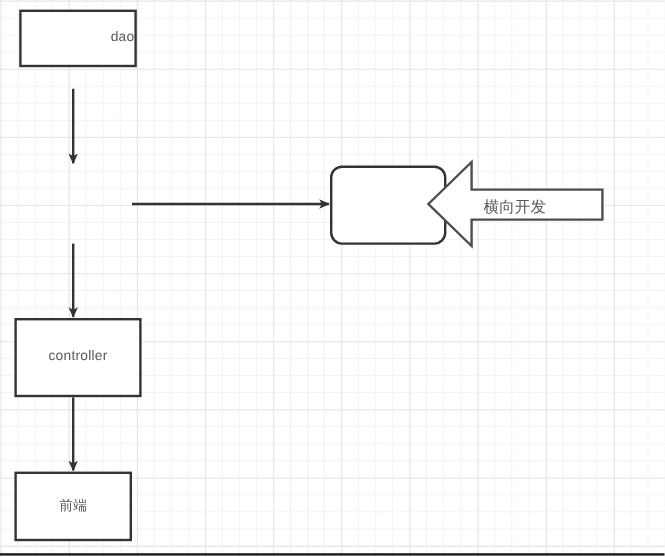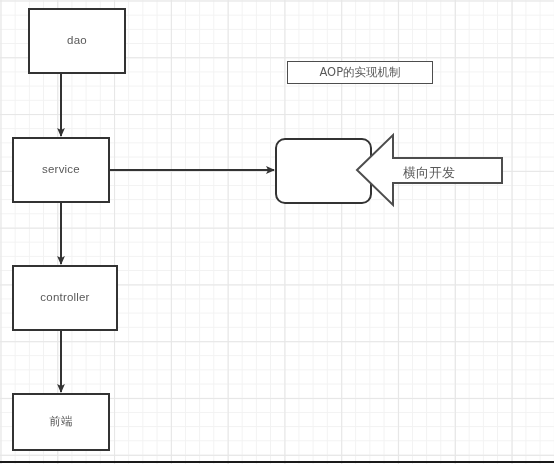--- a/index.html
+++ b/index.html
@@ -99,37 +99,31 @@
 
     <line x1="61" y1="331" x2="61" y2="392" stroke="#333333" stroke-width="2" marker-end="url(#arrowhead)"></line>
 
     <line x1="110" y1="170" x2="274" y2="170" stroke="#333333" stroke-width="2" marker-end="url(#arrowhead)"></line>
 
     <rect x="276" y="139" width="95" height="64" rx="9" ry="9" fill="#ffffff" stroke="#333333" stroke-width="2"></rect>
 
     <path d="M357,170 L393,135 L393,158 L502,158 L502,183 L393,183 L393,205 Z" fill="#ffffff" stroke="#4d4d4d" stroke-width="2" stroke-linejoin="miter"></path>
   </svg>
 
-  <div class="node-box" style="left:28px; top:8px; width:98px; height:66px;">
+  <div class="node-box" style="left:16px; top:8px; width:98px; height:48px;justify-content:flex-end;">
     <span class="node-label">dao</span>
   </div>
 
-  <div class="node-box" style="left:12px; top:137px; width:98px; height:66px;">
-    <span class="node-label">service</span>
-  </div>
 
   <div class="node-box" style="left:12px; top:265px; width:106px; height:66px;">
     <span class="node-label">controller</span>
   </div>
 
   <div class="node-box" style="left:12px; top:393px; width:98px; height:58px;">
     <span class="node-label cjk">前端</span>
   </div>
 
-  <div class="callout-box" style="left:287px; top:61px; width:146px; height:23px;">
-    <span class="callout-label cjk">AOP的实现机制</span>
-  </div>
 
   <span class="arrow-text cjk" style="left:403px; top:164px;">横向开发</span>
 
   <div class="bottom-rule"></div>
 
 </div>
 
 </body></html>

